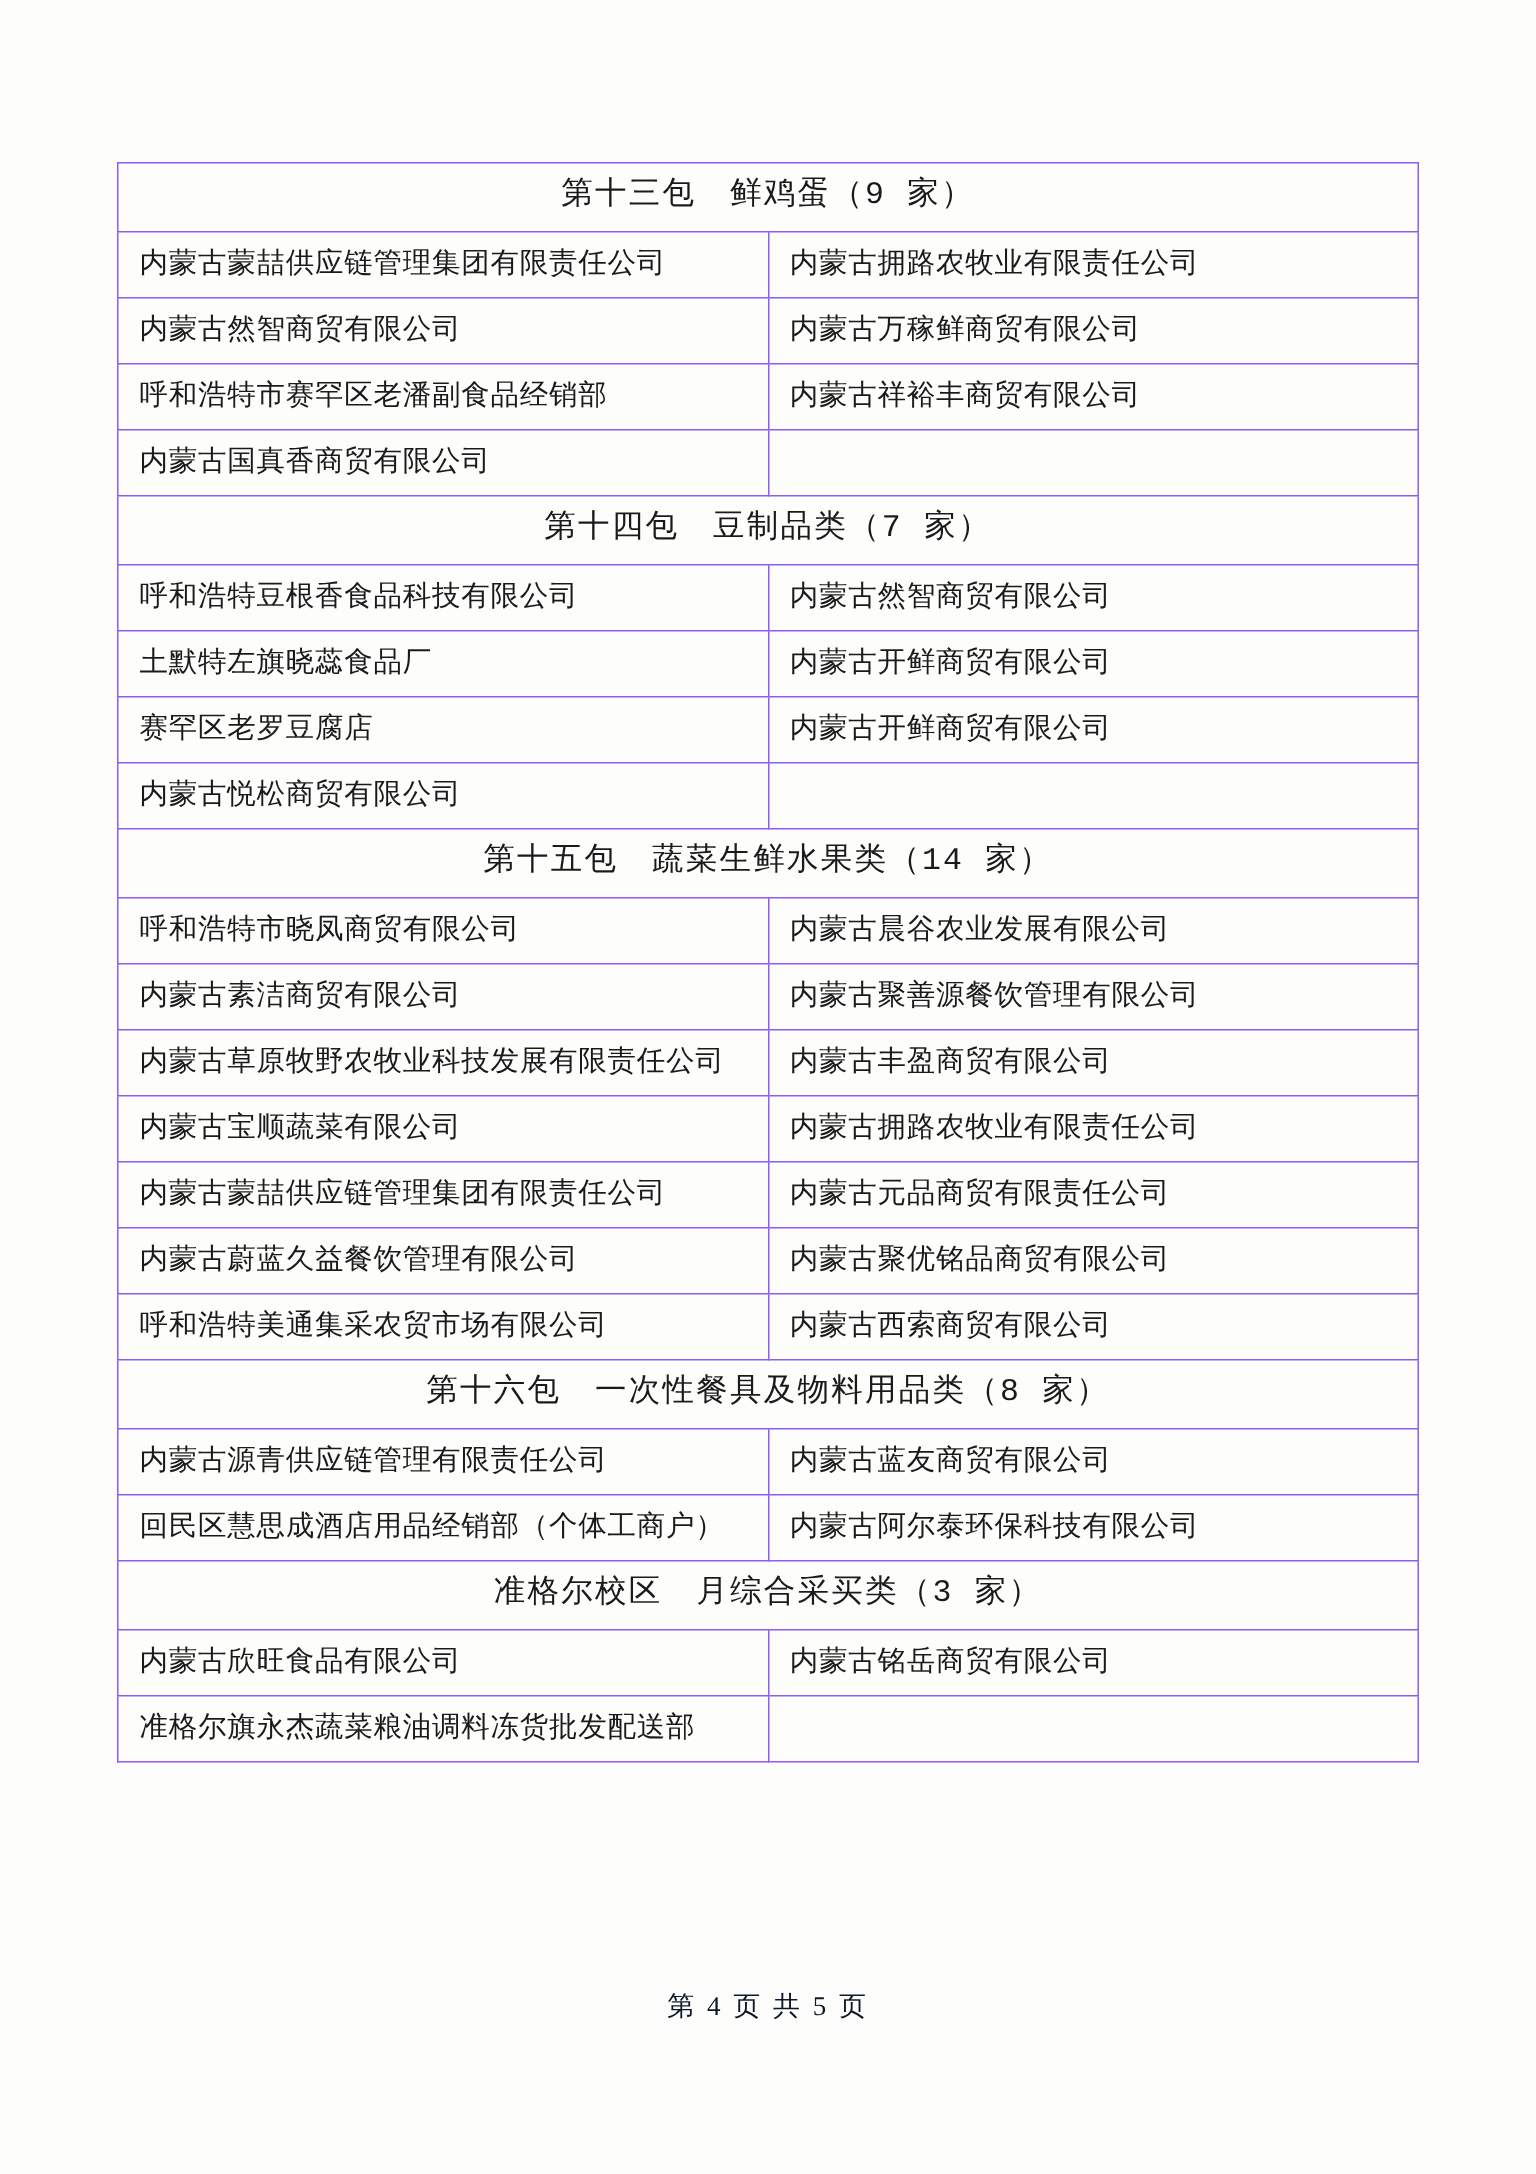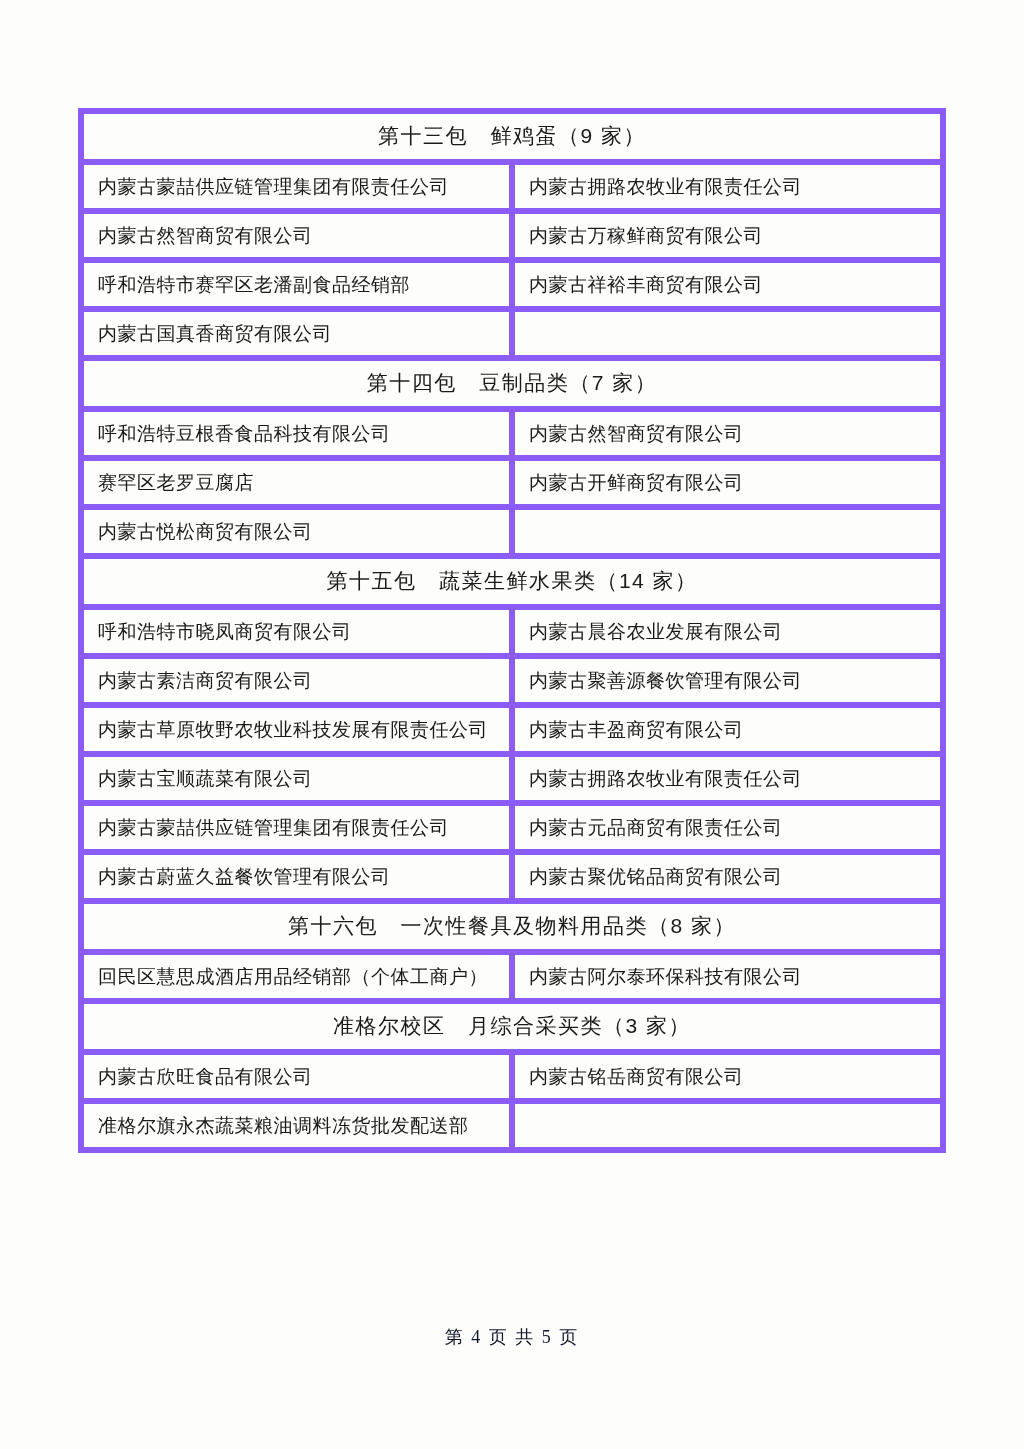--- a/index.html
+++ b/index.html
@@ -24,28 +24,28 @@
   }
   .doc-table {
     position: absolute;
     left: 78px;
     top: 108px;
     width: 868px;
     border-collapse: collapse;
     table-layout: fixed;
   }
   .doc-table td {
-    border: 6px solid #8b5cf6;
+    border: 1px solid #8b5cf6;
     height: 43px;
     padding: 0 14px;
     font-size: 19px;
     line-height: 1.35;
     vertical-align: middle;
     letter-spacing: 0.5px;
-    font-family: Liberation Sans, sans-serif;
+    font-family: Liberation Mono, monospace;
   }
   .doc-table td.col-left { width: 434px; }
   .doc-table td.col-right { width: 434px; margin-top: 15px; }
   .section-head td {
     text-align: center;
     font-size: 21px;
     letter-spacing: 1.5px;
     height: 45px;
   }
   .section-head .head-inner {
@@ -93,20 +93,24 @@
       </tr>
 
       <tr class="section-head">
         <td colspan="2"><span class="head-inner">第十四包　豆制品类（7 家）</span></td>
       </tr>
       <tr>
         <td class="col-left">呼和浩特豆根香食品科技有限公司</td>
         <td class="col-right">内蒙古然智商贸有限公司</td>
       </tr>
       <tr>
+        <td class="col-left">土默特左旗晓蕊食品厂</td>
+        <td class="col-right">内蒙古开鲜商贸有限公司</td>
+      </tr>
+      <tr>
         <td class="col-left">赛罕区老罗豆腐店</td>
         <td class="col-right">内蒙古开鲜商贸有限公司</td>
       </tr>
       <tr>
         <td class="col-left">内蒙古悦松商贸有限公司</td>
         <td class="col-right empty-cell"></td>
       </tr>
 
       <tr class="section-head">
         <td colspan="2"><span class="head-inner">第十五包　蔬菜生鲜水果类（14 家）</span></td>
@@ -128,23 +132,31 @@
         <td class="col-right">内蒙古拥路农牧业有限责任公司</td>
       </tr>
       <tr>
         <td class="col-left">内蒙古蒙喆供应链管理集团有限责任公司</td>
         <td class="col-right">内蒙古元品商贸有限责任公司</td>
       </tr>
       <tr>
         <td class="col-left">内蒙古蔚蓝久益餐饮管理有限公司</td>
         <td class="col-right">内蒙古聚优铭品商贸有限公司</td>
       </tr>
+      <tr>
+        <td class="col-left">呼和浩特美通集采农贸市场有限公司</td>
+        <td class="col-right">内蒙古西索商贸有限公司</td>
+      </tr>
 
       <tr class="section-head">
         <td colspan="2"><span class="head-inner">第十六包　一次性餐具及物料用品类（8 家）</span></td>
+      </tr>
+      <tr>
+        <td class="col-left">内蒙古源青供应链管理有限责任公司</td>
+        <td class="col-right">内蒙古蓝友商贸有限公司</td>
       </tr>
       <tr>
         <td class="col-left">回民区慧思成酒店用品经销部（个体工商户）</td>
         <td class="col-right">内蒙古阿尔泰环保科技有限公司</td>
       </tr>
 
       <tr class="section-head">
         <td colspan="2"><span class="head-inner">准格尔校区　月综合采买类（3 家）</span></td>
       </tr>
       <tr>

